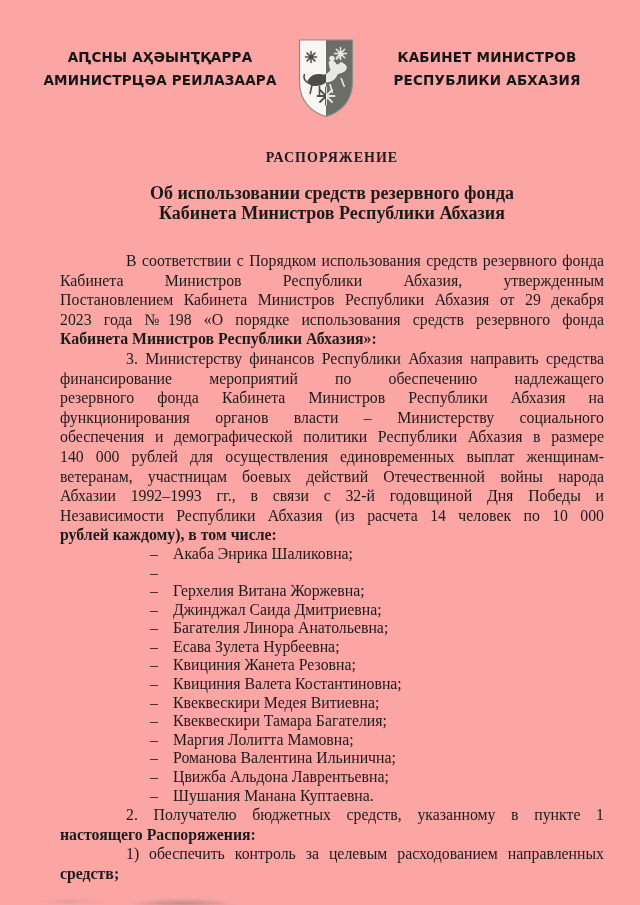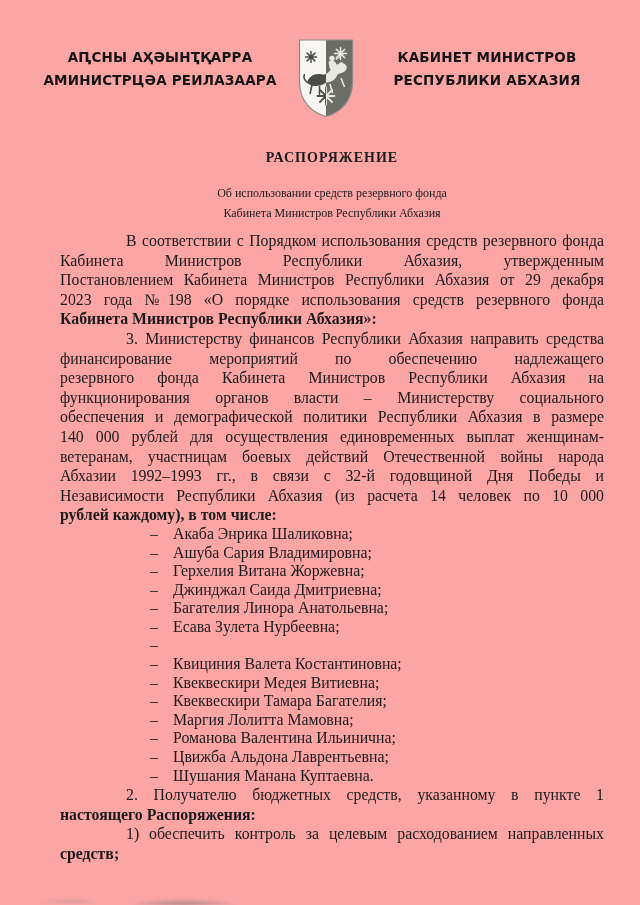--- a/index.html
+++ b/index.html
@@ -21,25 +21,25 @@
   }
   .org-left{width:240px;}
   .org-right{width:230px;}
   .emblem{width:62px;height:84px;flex:0 0 auto;}
   
   .title{
     font-size:14px;font-weight:bold;text-align:center;
     letter-spacing:1px;margin:26px 36px 0 60px;line-height:23px;
   }
   .subtitle{
-    font-weight:normal;font-size:12px;line-height:20px;text-align:center;
+    font-weight:bold;font-size:18px;line-height:20px;text-align:center;
     margin:14px 36px 0 60px;
   }
   
-  .bodytxt{margin:8px 36px 0 60px;font-size:15.8px;line-height:19.6px;}
+  .bodytxt{margin:28px 36px 0 60px;font-size:15.8px;line-height:19.6px;}
   .ln{text-align:justify;text-align-last:justify;}
   .ln.last{text-align:justify;text-align-last:left;font-weight:bold;}
   .ln.indent{text-indent:66px;}
   .names{margin-left:90px;line-height:18.6px;font-size:15.8px;}
   .name-row{display:flex;}
   .dash{width:23px;flex:0 0 auto;}
   
   .smudge-bottom{
     position:absolute;left:128px;bottom:0;width:110px;height:7px;
     background:radial-gradient(ellipse at 50% 100%,rgba(110,110,110,.55),rgba(160,160,160,0) 70%);
@@ -147,40 +147,40 @@
       <div class="ln last">рублей каждому), в том числе:</div>
     </div>
 
     <div class="names">
       <div class="name-row">
           <span class="dash">–</span>
           <span>Акаба Энрика Шаликовна;</span>
         </div>
       <div class="name-row">
           <span class="dash">–</span>
-          <span>Ашуба Сария Владимировна;</span>
         </div>
       <div class="name-row">
           <span class="dash">–</span>
           <span>Герхелия Витана Жоржевна;</span>
         </div>
       <div class="name-row">
           <span class="dash">–</span>
           <span>Джинджал Саида Дмитриевна;</span>
         </div>
       <div class="name-row">
           <span class="dash">–</span>
           <span>Багателия Линора Анатольевна;</span>
         </div>
       <div class="name-row">
           <span class="dash">–</span>
           <span>Есава Зулета Нурбеевна;</span>
         </div>
       <div class="name-row">
           <span class="dash">–</span>
+          <span>Квициния Жанета Резовна;</span>
         </div>
       <div class="name-row">
           <span class="dash">–</span>
           <span>Квициния Валета Костантиновна;</span>
         </div>
       <div class="name-row">
           <span class="dash">–</span>
           <span>Квеквескири Медея Витиевна;</span>
         </div>
       <div class="name-row">

